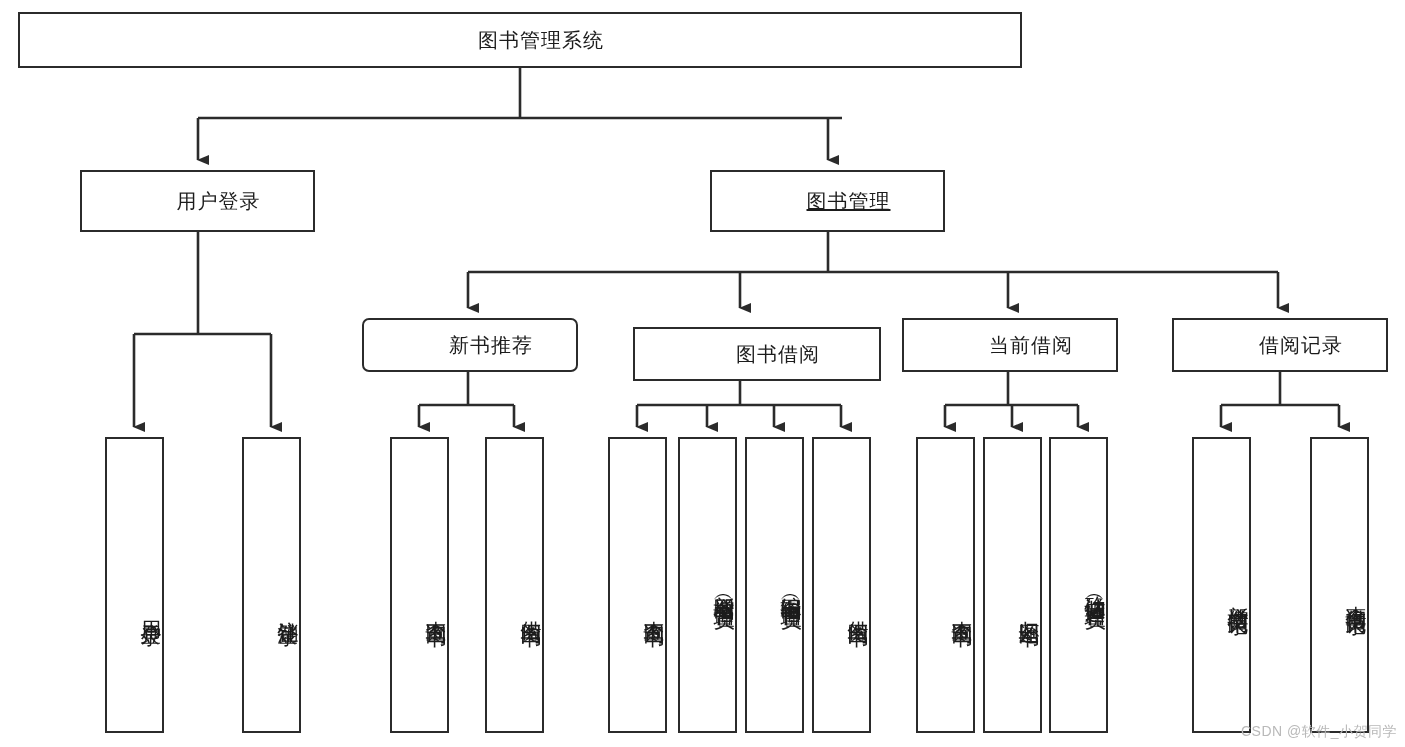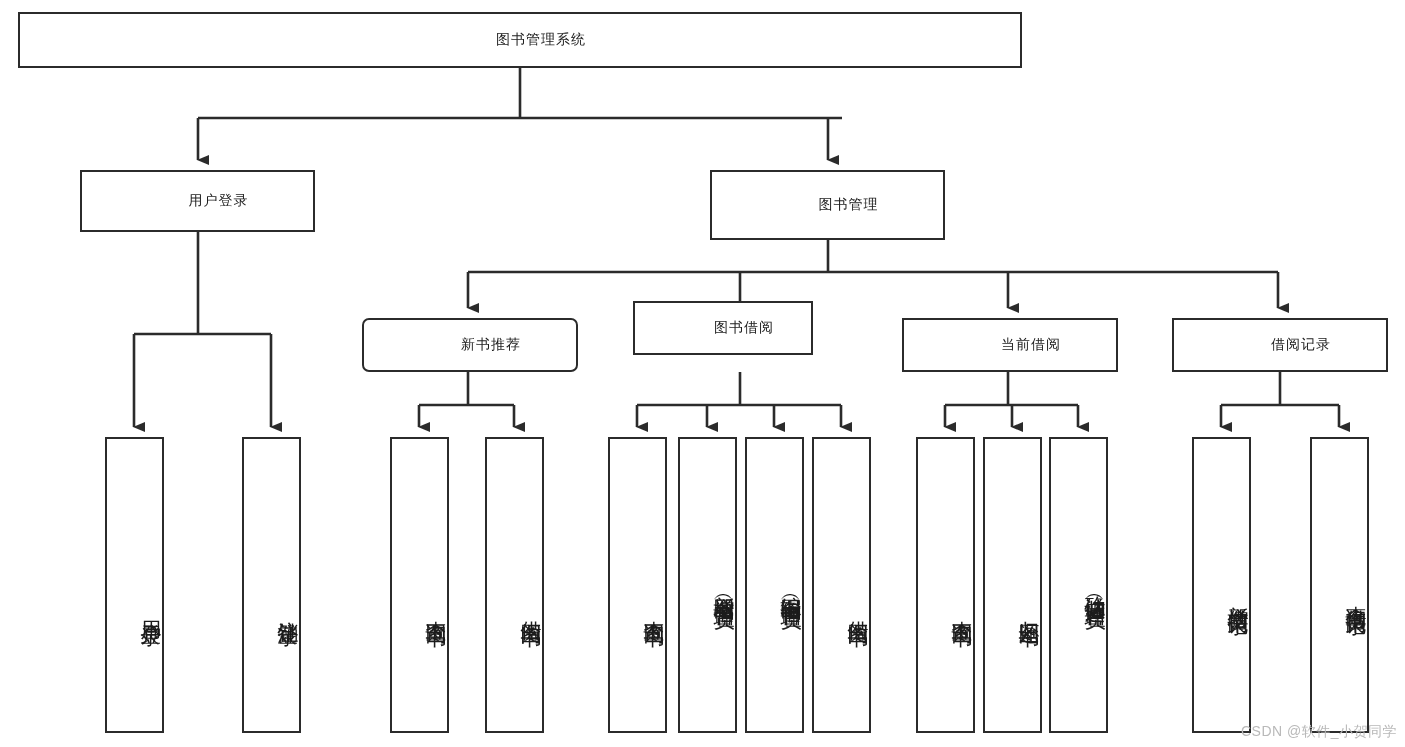--- a/index.html
+++ b/index.html
@@ -31,21 +31,21 @@
     position: absolute;
     box-sizing: border-box;
     border: 2px solid #2b2b2b;
     background: #ffffff;
     display: flex;
     align-items: center;
     justify-content: center;
     color: #1c1c1c;
   }
   .node-h {
-    font-size: 14px;
+    font-size: 20px;
     letter-spacing: 1px;
     line-height: 1.1;
     padding-left: 42px;
   }
   .node-v {
     writing-mode: vertical-rl;
     text-orientation: upright;
     font-size: 21px;
     letter-spacing: 2px;
     align-items: flex-start;
@@ -122,28 +122,28 @@
     </g>
   </svg>
 
   <div class="node node-h" style="left:18px; top:12px; width:1004px; height:56px;">
     <span>图书管理系统</span>
   </div>
 
   <div class="node node-h" style="left:80px; top:170px; width:235px; height:62px;">
     <span>用户登录</span>
   </div>
-  <div class="node node-h" style="left:710px; top:170px; width:235px; height:70px;">
+  <div class="node node-h" style="left:710px; top:170px; width:235px; height:62px;text-decoration:underline;">
     <span>图书管理</span>
   </div>
 
   <div class="node node-h" style="left:362px; top:318px; width:216px; height:54px;border-radius:7px;">
     <span>新书推荐</span>
   </div>
-  <div class="node node-h" style="left:633px; top:301px; width:180px; height:54px;">
+  <div class="node node-h" style="left:633px; top:327px; width:248px; height:54px;">
     <span>图书借阅</span>
   </div>
   <div class="node node-h" style="left:1172px; top:318px; width:216px; height:54px;">
     <span>借阅记录</span>
   </div>
   <div class="node node-h" style="left:902px; top:318px; width:216px; height:54px;">
     <span>当前借阅</span>
   </div>
 
   <div class="node node-v pad-short" style="left:105px; top:437px; width:59px; height:296px;">

